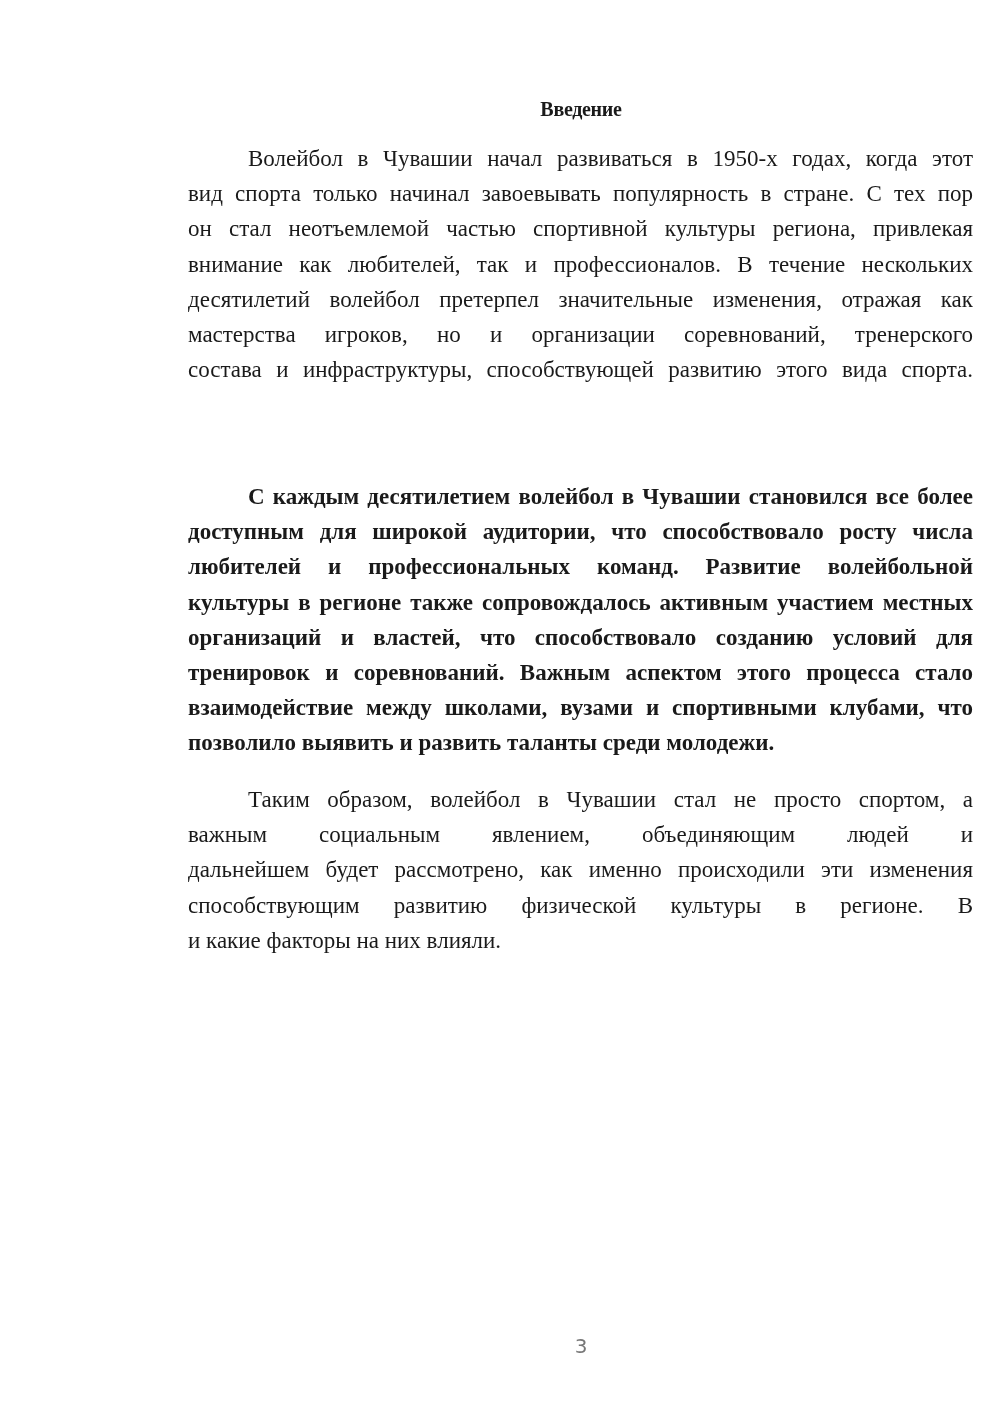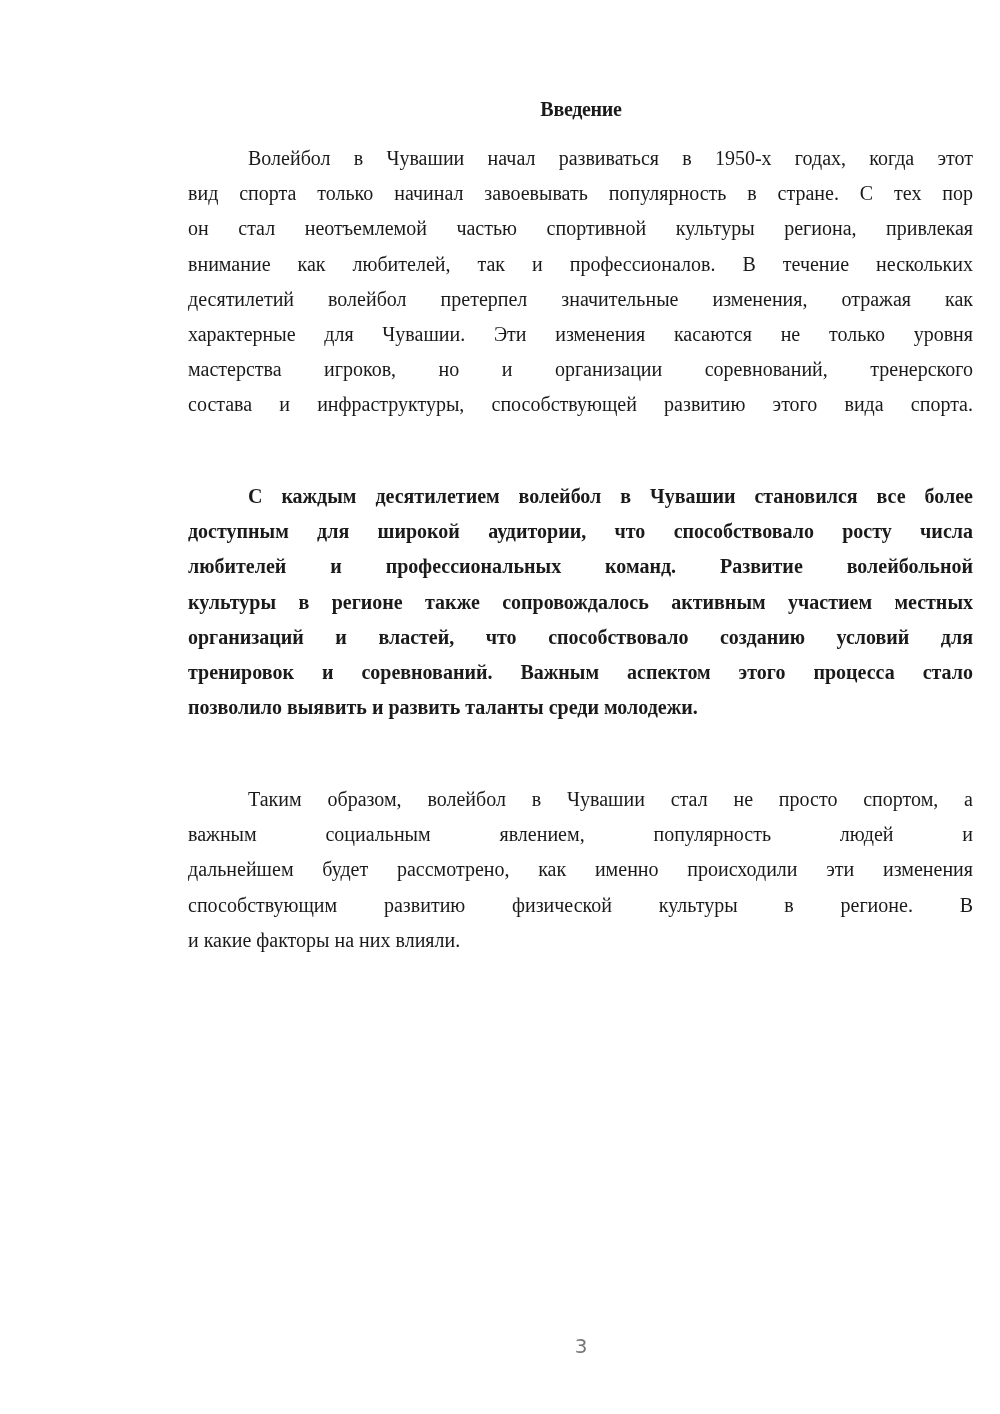--- a/index.html
+++ b/index.html
@@ -11,21 +11,21 @@
       color: #1a1a1a;
       margin-left: 45px;
     }
     .title {
       position: absolute; top: 98px; left: 0; width: 1072px;
       text-align: center; font-weight: bold; font-size: 20px;
       letter-spacing: -0.3px;
     }
     .para {
       position: absolute; left: 143px; width: 785px;
-      font-size: 20px; line-height: 35.2px;
+      font-size: 23px; line-height: 35.2px;
     }
     .line {
       display: block; text-align: justify; text-align-last: justify;
       white-space: nowrap; overflow: visible; height: 35.2px;
     }
     .line.first { padding-left: 60px; }
     .line.last { text-align-last: left; text-align: left; }
     .pagenum {
       position: absolute; top: 1334px; left: 0; width: 1072px;
       text-align: center; font-size: 20px; color: #777777;
@@ -37,37 +37,37 @@
 
 <div class="page">
   <div class="title">Введение</div>
 
   <div class="para" style="top:141px;">
     <span class="line first" style="white-space: normal;">Волейбол в Чувашии начал развиваться в 1950-х годах, когда этот</span>
     <span class="line" style="white-space: normal;">вид спорта только начинал завоевывать популярность в стране. С тех пор</span>
     <span class="line" style="white-space: normal;">он стал неотъемлемой частью спортивной культуры региона, привлекая</span>
     <span class="line" style="white-space: normal;">внимание как любителей, так и профессионалов. В течение нескольких</span>
     <span class="line" style="white-space: normal;">десятилетий волейбол претерпел значительные изменения, отражая как</span>
-    <span class="line" style="white-space: normal;">характерные для Чувашии. Эти изменения касаются не только уровня</span>
     <span class="line" style="white-space: normal;">мастерства игроков, но и организации соревнований, тренерского</span>
     <span class="line" style="white-space: normal;">состава и инфраструктуры, способствующей развитию этого вида спорта.</span>
   </div>
 
   <div class="para" style="top:479px;font-weight:bold;">
     <span class="line first" style="white-space: normal;">С каждым десятилетием волейбол в Чувашии становился все более</span>
     <span class="line" style="white-space: normal;">доступным для широкой аудитории, что способствовало росту числа</span>
     <span class="line" style="white-space: normal;">любителей и профессиональных команд. Развитие волейбольной</span>
     <span class="line" style="white-space: normal;">культуры в регионе также сопровождалось активным участием местных</span>
     <span class="line" style="white-space: normal;">организаций и властей, что способствовало созданию условий для</span>
     <span class="line" style="white-space: normal;">тренировок и соревнований. Важным аспектом этого процесса стало</span>
+    <span class="line" style="white-space: normal;">взаимодействие между школами, вузами и спортивными клубами, что</span>
     <span class="line last" style="white-space: normal; text-align: center;">позволило выявить и развить таланты среди молодежи.</span>
   </div>
 
   <div class="para" style="top:782px;">
     <span class="line first" style="white-space: normal;">Таким образом, волейбол в Чувашии стал не просто спортом, а</span>
-    <span class="line" style="white-space: normal;">важным социальным явлением, популярность людей и</span>
+    <span class="line" style="white-space: normal;">важным социальным явлением, объединяющим людей и</span>
     <span class="line" style="white-space: normal;">дальнейшем будет рассмотрено, как именно происходили эти изменения</span>
     <span class="line" style="white-space: normal;">способствующим развитию физической культуры в регионе. В</span>
     <span class="line last" style="white-space: normal;">и какие факторы на них влияли.</span>
   </div>
 
   <div class="pagenum">3</div>
 </div>
 
 </body></html>

